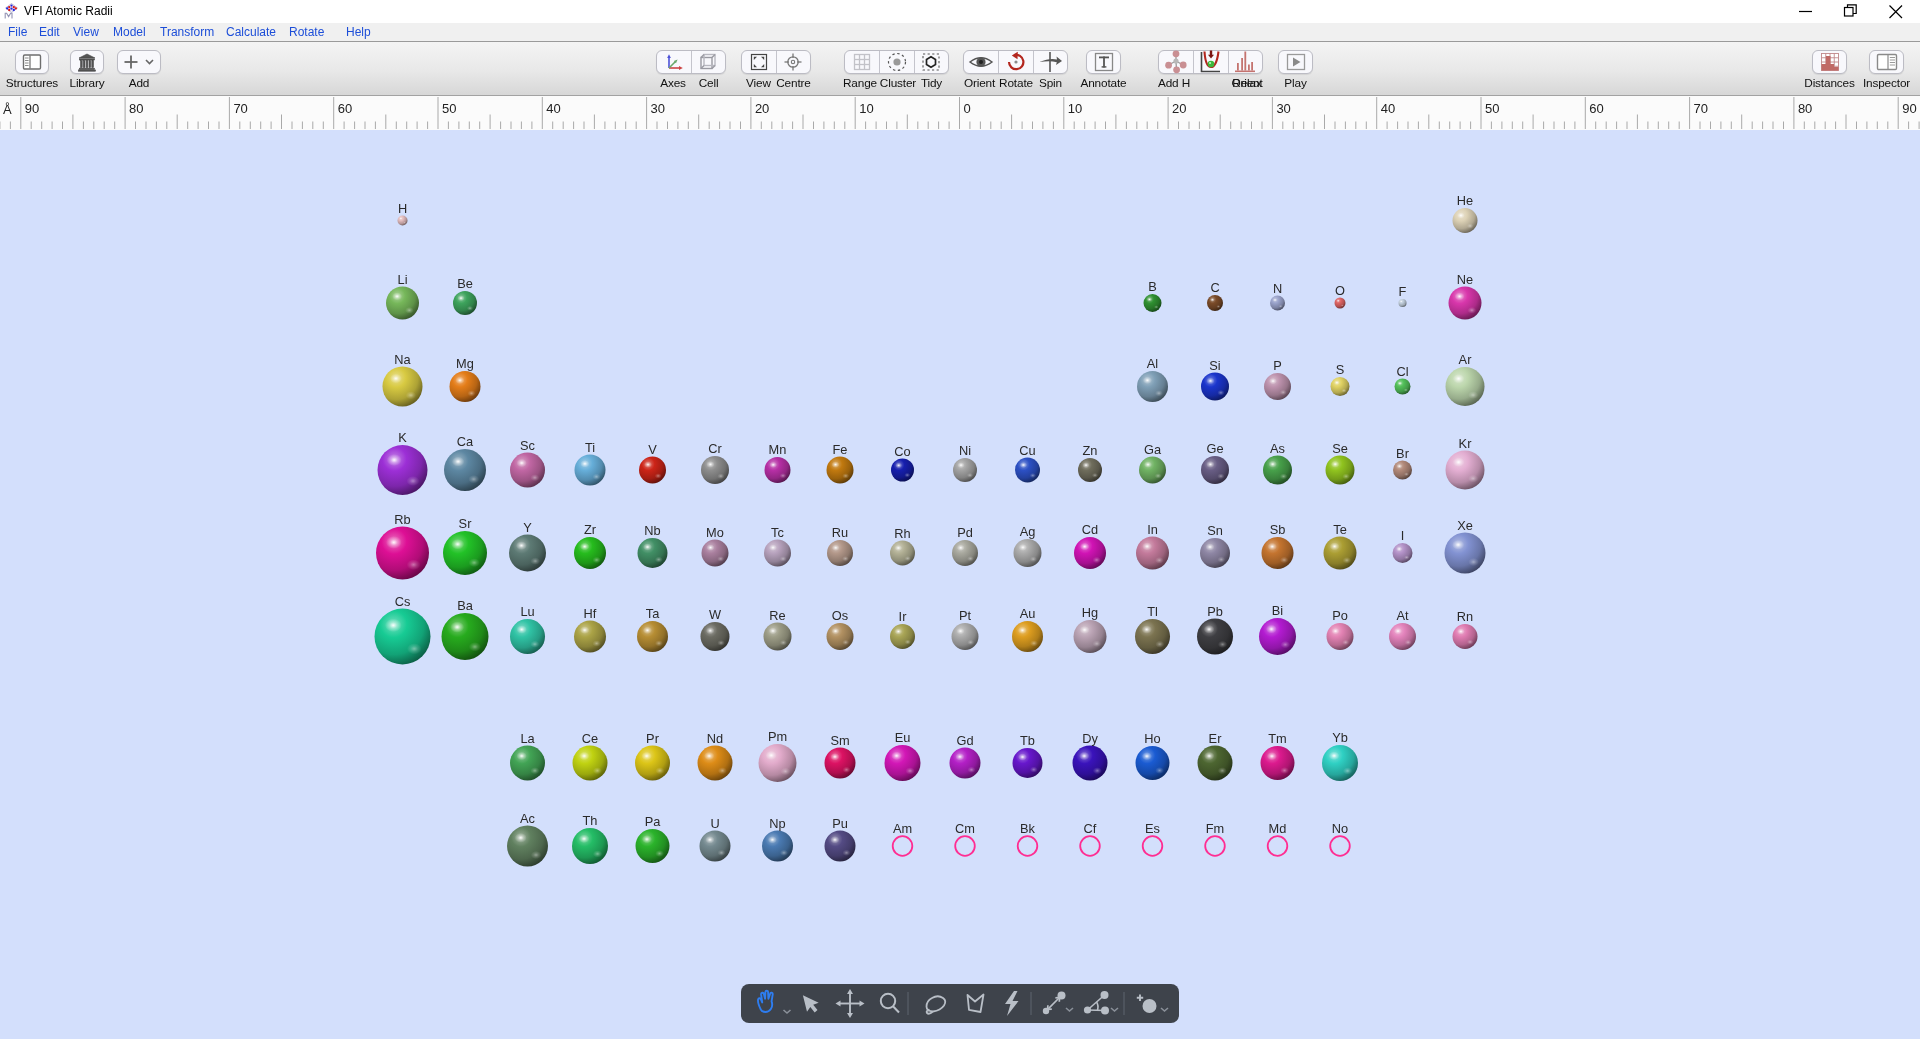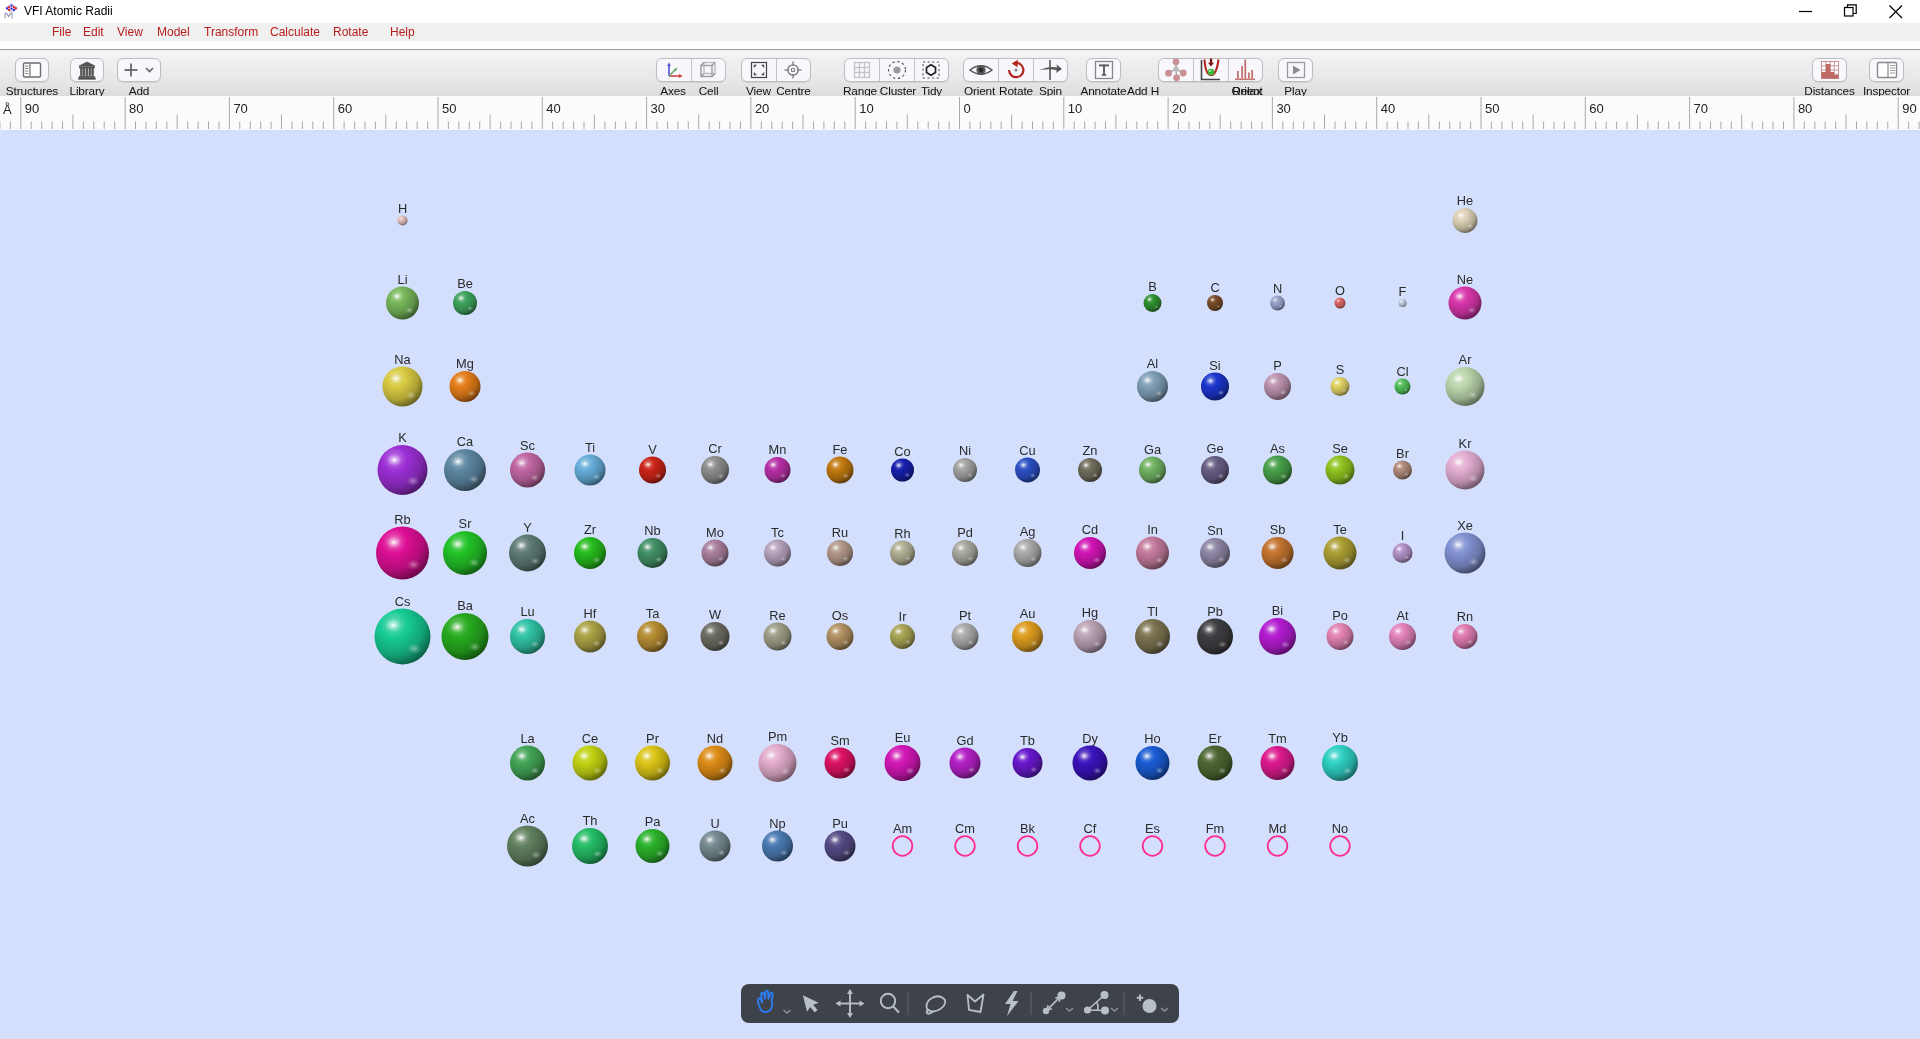--- a/index.html
+++ b/index.html
@@ -1,22 +1,22 @@
 <!DOCTYPE html>
 <html><head><meta charset="utf-8">
 <style>
 * { margin:0; padding:0; box-sizing:border-box; }
 html,body { width:1920px; height:1039px; overflow:hidden; font-family:"Liberation Sans", sans-serif; }
 #titlebar { position:absolute; left:0; top:0; width:1920px; height:23px; background:#ffffff; }
 #titlebar .ticon { position:absolute; left:4px; top:3px; }
 #titlebar .ttext { position:absolute; left:24px; top:4px; font-size:12px; color:#000000; }
 .wbtn { position:absolute; top:0; width:45px; height:23px; }
 #menubar { position:absolute; left:0; top:23px; width:1920px; height:18px; background:#f0f0f0; }
-#menubar span { position:absolute; top:2px; font-size:12px; color:#b91c1c;margin-left:44px; }
-#toolbar { position:absolute; left:0; top:41px; width:1920px; height:55px; background:linear-gradient(#f4f4f4,#e8e8e8 55%,#d7d7d7); border-bottom:1px solid #a2a2a2; border-top:1px solid #9a9a9a;margin-top:8px; }
+#menubar span { position:absolute; top:2px; font-size:12px; color:#1d4ed8; }
+#toolbar { position:absolute; left:0; top:41px; width:1920px; height:55px; background:linear-gradient(#f4f4f4,#e8e8e8 55%,#d7d7d7); border-bottom:1px solid #a2a2a2; border-top:1px solid #9a9a9a; }
 .bgrp { position:absolute; display:flex; background:#f8f8fc; border:1px solid #bcbcc4; border-radius:6px; box-shadow:0 1px 1px rgba(0,0,0,0.08); }
 .bseg { display:flex; align-items:center; justify-content:center; height:100%; }
 .bsep { border-left:1px solid #c4c4cc; }
 .tlab { position:absolute; top:34px; width:90px; text-align:center; font-size:11.8px; letter-spacing:-0.15px; color:#111; }
 #ruler { position:absolute; left:0; top:97px; }
 .rn { font-size:13px; fill:#222; font-family:"Liberation Sans", sans-serif; }
 #rulerwrap { position:absolute; left:0; top:96px; width:1920px; height:34px; background:#fbfbfb; border-bottom:2px solid #9b9fa3; }
 #canvas { position:absolute; left:0; top:130px; }
 #canvasbg { position:absolute; left:0; top:130px; width:1920px; height:909px; background:#d3dffc; }
 .el { font-size:12.8px; fill:#2a2a2a; text-anchor:middle; font-family:"Liberation Sans", sans-serif; }
@@ -1254,21 +1254,21 @@
     <div class="tlab" style="left:663.5px">Cell</div>
     <div class="tlab" style="left:713.5px">View</div>
     <div class="tlab" style="left:748.5px">Centre</div>
     <div class="tlab" style="left:815px">Range</div>
     <div class="tlab" style="left:853px">Cluster</div>
     <div class="tlab" style="left:886.5px">Tidy</div>
     <div class="tlab" style="left:934.5px">Orient</div>
     <div class="tlab" style="left:971px">Rotate</div>
     <div class="tlab" style="left:1005.5px">Spin</div>
     <div class="tlab" style="left:1058.5px">Annotate</div>
-    <div class="tlab" style="left:1098px">Add H</div>
+    <div class="tlab" style="left:1129px">Add H</div>
     <div class="tlab" style="left:1202px">Relax</div>
     <div class="tlab" style="left:1202px">Orient</div>
     <div class="tlab" style="left:1250.5px">Play</div>
     <div class="tlab" style="left:1784.5px">Distances</div>
     <div class="tlab" style="left:1841.5px">Inspector</div>
   </div>
 <div id="rulerwrap"></div>
 <svg id="ruler" width="1920" height="33" viewBox="0 0 1920 33">
     <rect width="1920" height="33" fill="#fbfbfb"></rect>
     <line x1="-0.1" y1="24.5" x2="-0.1" y2="32" stroke="#a9a9a9" stroke-width="1"></line>

